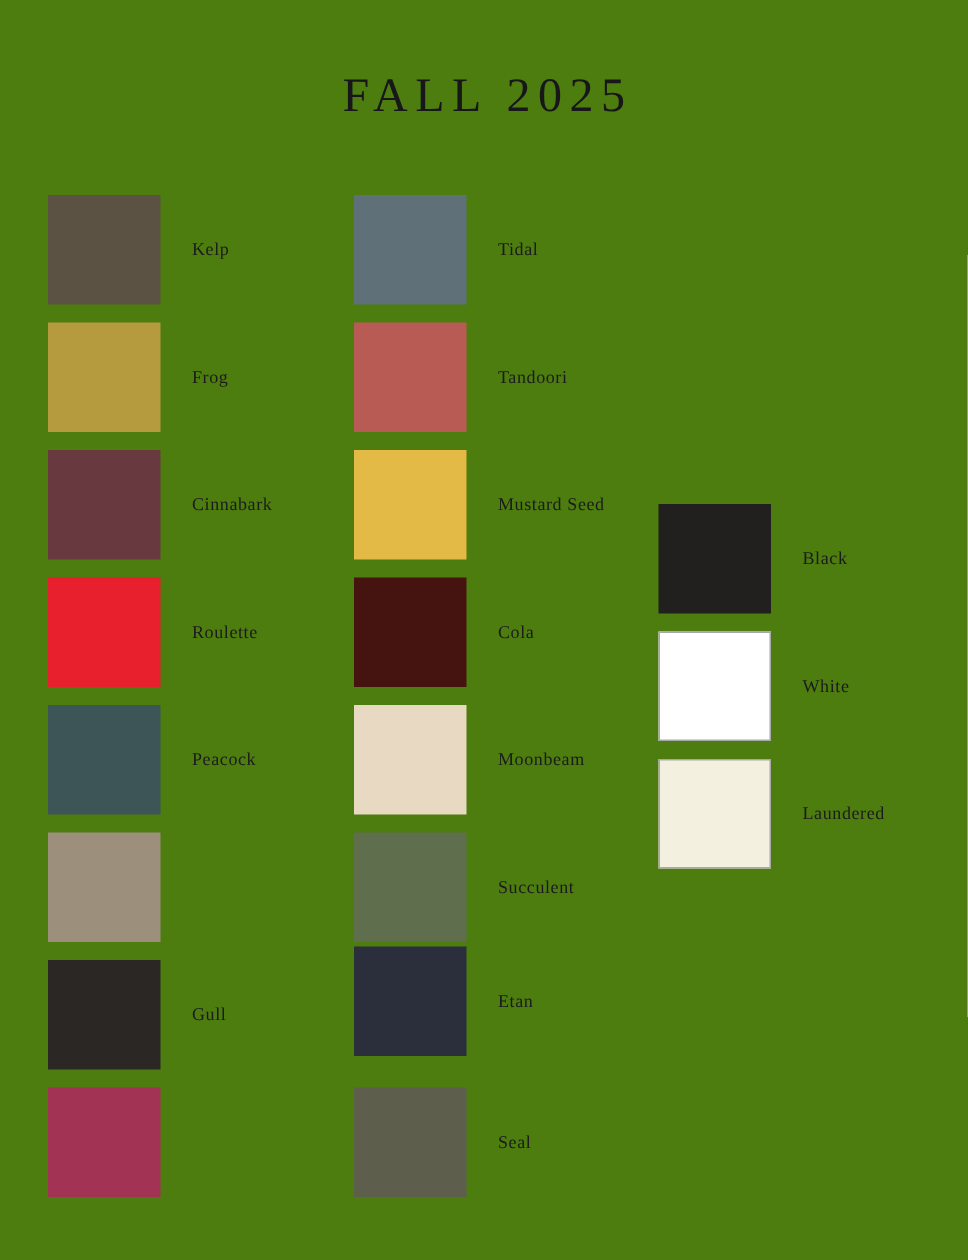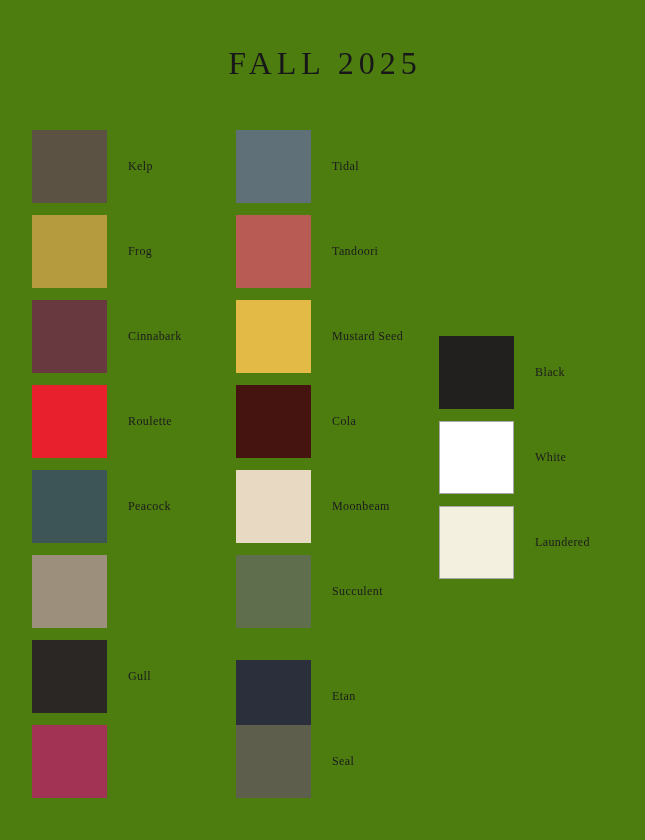--- a/index.html
+++ b/index.html
@@ -146,21 +146,21 @@
           <div class="swatch-label" style="left: 96px; height: 73px; line-height: 73px;">Cola</div>
         </div>
         <div class="swatch-row" style="top: 340px; left: 0px; width: 256px; padding-left: 34px;">
           <div class="swatch" style="background: rgb(232, 218, 194); width: 75px; height: 73px;"></div>
           <div class="swatch-label" style="left: 96px; height: 73px; line-height: 73px;">Moonbeam</div>
         </div>
         <div class="swatch-row" style="top: 425px; left: 0px; width: 256px;">
           <div class="swatch" style="background: rgb(95, 111, 78); width: 75px; height: 73px;"></div>
           <div class="swatch-label" style="left: 96px; height: 73px; line-height: 73px;">Succulent</div>
         </div>
-        <div class="swatch-row" style="top: 530px; left: 0px; width: 256px;">
+        <div class="swatch-row" style="top: 501px; left: 0px; width: 256px;">
           <div class="swatch" style="background: rgb(43, 47, 60); width: 75px; height: 73px;"></div>
           <div class="swatch-label" style="left: 96px; height: 73px; line-height: 73px;">Etan</div>
         </div>
         <div class="swatch-row" style="top: 595px; left: 0px; width: 256px;">
           <div class="swatch" style="background: rgb(94, 94, 76); width: 75px; height: 73px;"></div>
           <div class="swatch-label" style="left: 96px; height: 73px; line-height: 73px;">Seal</div>
         </div>
       </div>
       <div class="column" style="left: 439px; top: 336px;">
         <div class="swatch-row" style="top: 0px; left: 0px; width: 256px;">

